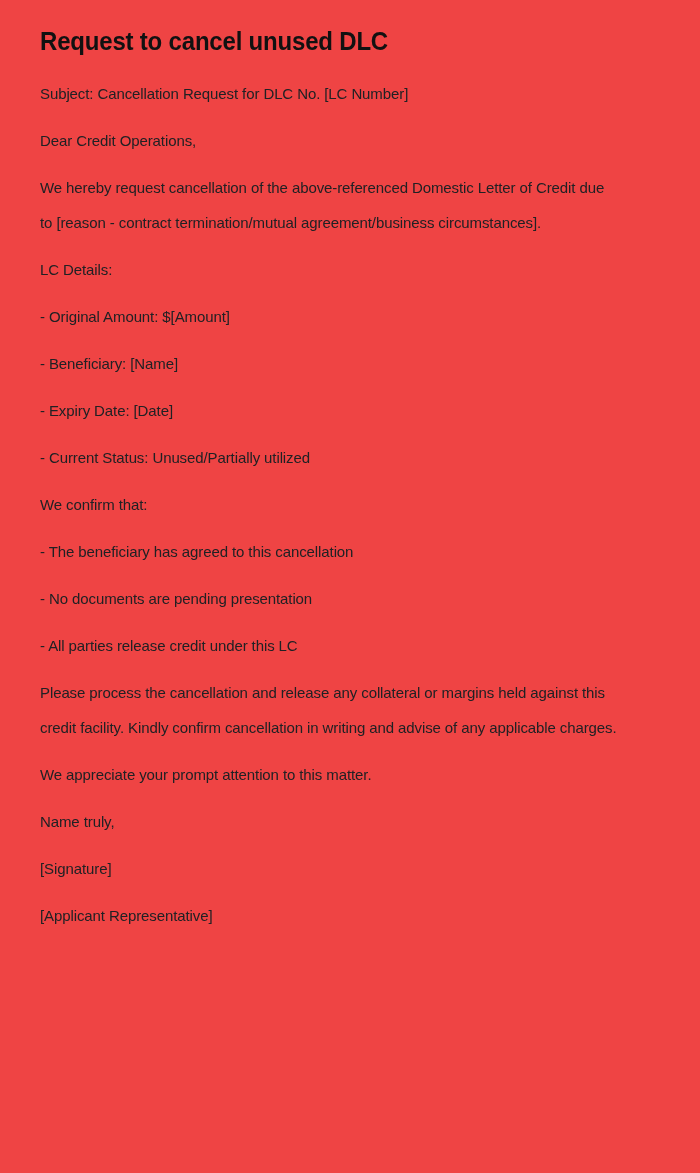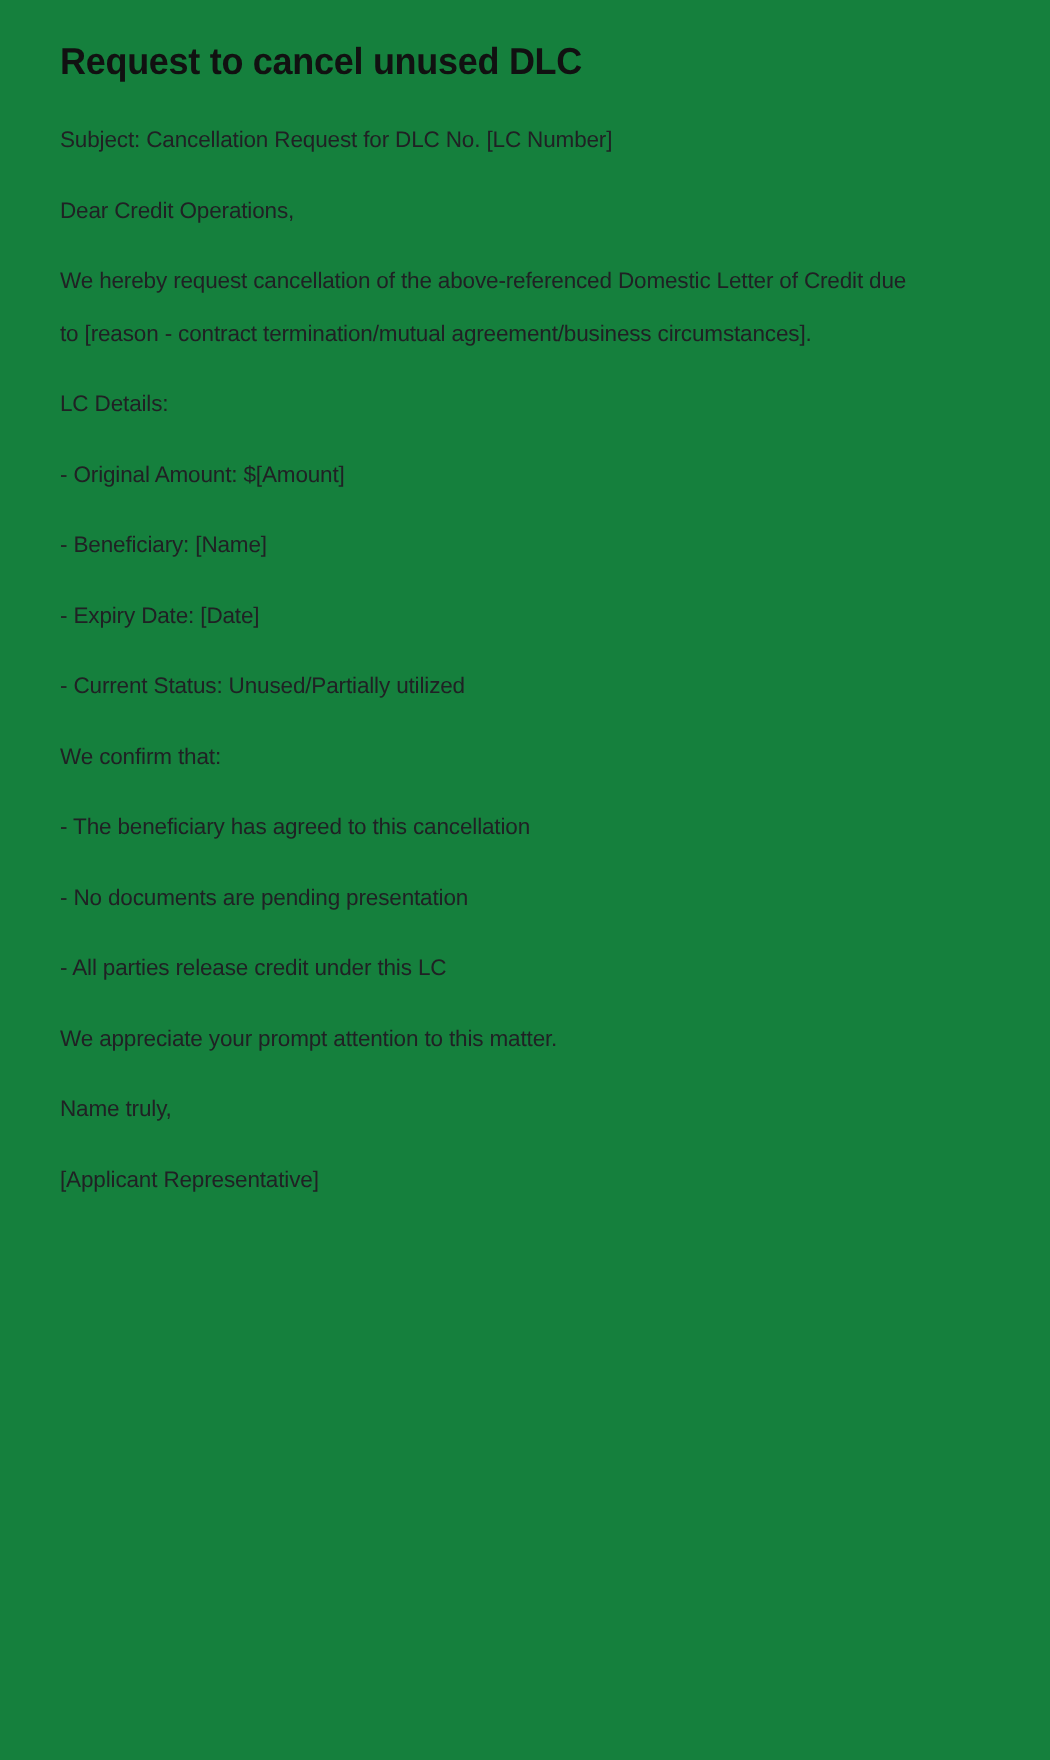--- a/index.html
+++ b/index.html
@@ -14,21 +14,21 @@
     overflow: hidden;
     font-family: "Liberation Sans", "DejaVu Sans", sans-serif;
     color: #202124;
     -webkit-font-smoothing: antialiased;
   }
   .page {
     box-sizing: border-box;
     width: 700px;
     height: 1173px;
     padding: 0 82px 0 40px;
-    background: #15803d;
+    background: #ef4444;
   }
   .doc-title {
     margin: 0;
     padding-top: 25px;
     font-size: 25px;
     line-height: 32px;
     font-weight: 700;
     letter-spacing: -0.2px;
     color: #111111;
     font-family: "Liberation Sans", "DejaVu Sans", sans-serif;
@@ -85,22 +85,24 @@
     <p class="para tight">- Current Status: Unused/Partially utilized</p>
 
     <p class="para tight">We confirm that:</p>
 
     <p class="para tight">- The beneficiary has agreed to this cancellation</p>
 
     <p class="para tight">- No documents are pending presentation</p>
 
     <p class="para tight">- All parties release credit under this LC</p>
 
+    <p class="para flow">Please process the cancellation and release any collateral or margins held against this credit facility. Kindly confirm cancellation in writing and advise of any applicable charges.</p>
 
     <p class="para tight">We appreciate your prompt attention to this matter.</p>
 
     <p class="para tight">Name truly,</p>
 
+    <p class="para tight">[Signature]</p>
 
     <p class="para tight">[Applicant Representative]</p>
 
   </div>
 </div>
 
 </body></html>

